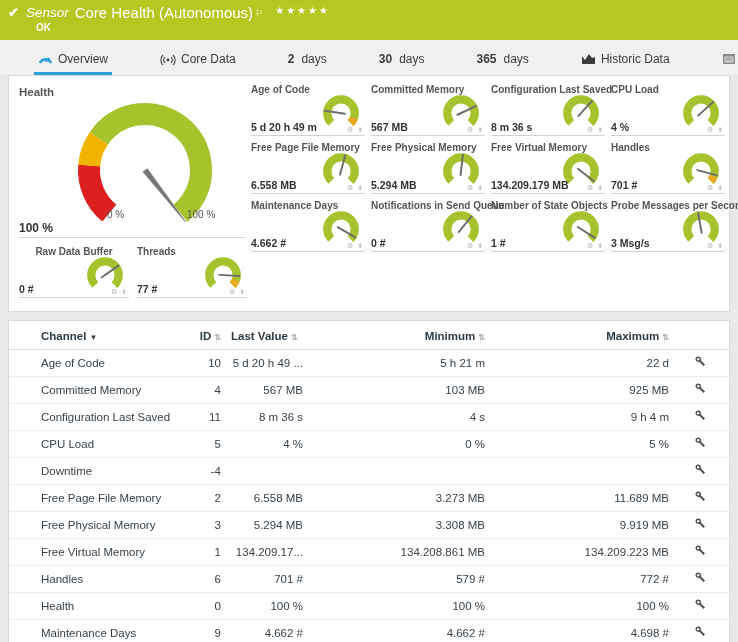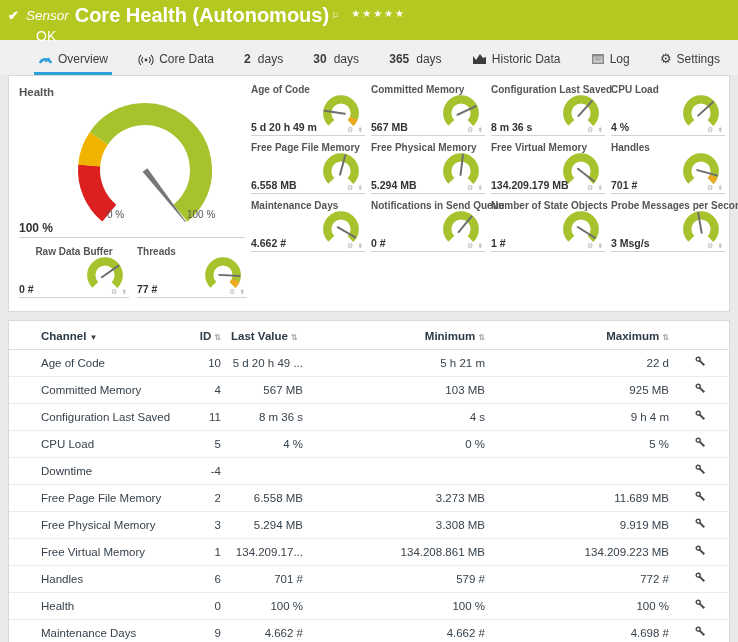--- a/index.html
+++ b/index.html
@@ -4,28 +4,28 @@
 <style>
   * { margin:0; padding:0; box-sizing:border-box; }
   html,body { width:738px; height:642px; overflow:hidden; background:#e9e9e9;
     font-family:"Liberation Sans", sans-serif; }
 
   
   .topbar { height:40px; background:#b5c821; color:#fff; padding:4px 10px 0 8px; }
   .topbar-line1 { display:flex; align-items:center; }
   .check-icon { font-size:13px; font-weight:bold; margin-right:7px; }
   .sensor-kind { font-style:italic; font-size:13.5px; margin-right:6px; }
-  .sensor-title { font-weight:bold; font-size:20px; }
+  .sensor-title { font-weight:normal; font-size:15px; }
   .flag-icon { font-size:9px; vertical-align:super; margin-left:2px; }
   .stars { font-size:10px; letter-spacing:2px; margin-left:12px; margin-top:-4px; }
-  .status-ok { margin-left:28px; font-size:14px; font-weight:normal; margin-top:1px; }
+  .status-ok { margin-left:28px; font-size:10px; font-weight:bold; margin-top:1px; }
 
   
   .tabbar { height:35px; background:#f0f0f0; display:flex; align-items:flex-end;
-    padding:0 14px 0 34px; justify-content:space-between; }
+    padding:0 14px 0 34px; justify-content:space-between;gap:44px; }
   .tab { display:flex; align-items:center; gap:5px; padding:5px 4px 6px;
     font-size:12px; color:#3c3c3c; border-bottom:3px solid transparent; cursor:pointer; white-space:nowrap; }
   .tab.active { border-bottom-color:#2da0d8; }
   .tab .num { font-weight:bold; margin-right:2px; }
   .tab svg { display:block; }
   .gear-glyph { font-size:13px; line-height:10px; color:#3c3c3c; }
 
   
   .panel { position:absolute; left:8px; width:722px; background:#fff; border:1px solid #d9d9d9; }
   #tiles-panel { top:75px; height:237px; }

